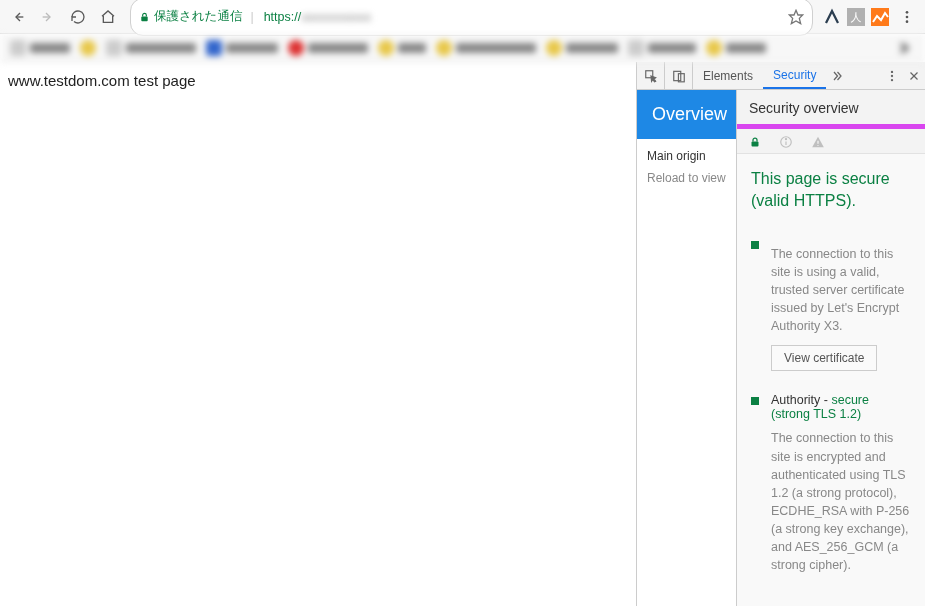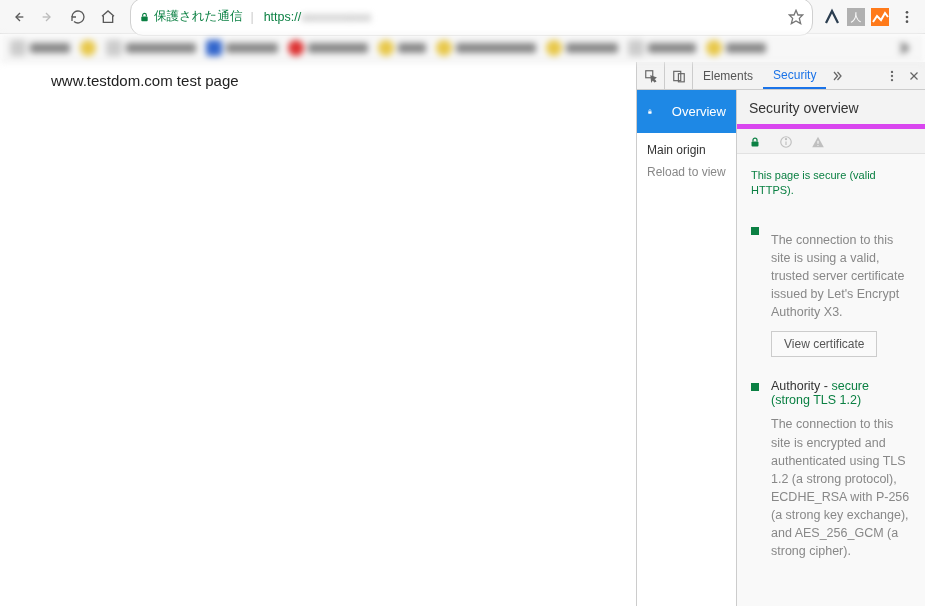--- a/index.html
+++ b/index.html
@@ -19,48 +19,48 @@
   .ext-icons .sq { width: 18px; height: 18px; }
   
   
   .bookmarks { height: 28px; display: flex; align-items: center; gap: 10px; padding: 0 10px; border-bottom: 1px solid #e0e0e0; background: #f7f7f7; filter: blur(3px); }
   .bm { display: flex; align-items: center; gap: 4px; }
   .bm .dot { width: 16px; height: 16px; border-radius: 3px; }
   .bm-text { width: 52px; height: 10px; background: #888; border-radius: 2px; }
   .bm-more { margin-left: auto; filter: none; }
   
   
-  .main { display: flex; height: calc(606px - 34px - 28px); margin-left: 43px; }
+  .main { display: flex; height: calc(606px - 34px - 28px); }
   .page { flex: 1; padding: 10px 8px; font-size: 15px; font-family: Arial, sans-serif; color:#222; }
   .page-content { }
   
   
   .devtools { width: 289px; border-left: 1px solid #ccc; display: flex; flex-direction: column; background: #fff; }
   .dt-tabs { display: flex; align-items: center; height: 28px; border-bottom: 1px solid #ccc; background: #f3f3f3; font-size: 12px; color: #555; }
   .dt-tabs .inspect { width: 28px; display:flex; align-items:center; justify-content:center; border-right:1px solid #ccc; height:100%; }
   .dt-tabs .device { width: 28px; display:flex; align-items:center; justify-content:center; border-right:1px solid #ccc; height:100%; }
   .dt-tab { padding: 0 10px; height: 100%; display:flex; align-items:center; cursor:pointer; }
   .dt-tab.active { color: #1a73e8; border-bottom: 2px solid #1a73e8; }
   .dt-tabs .spacer { flex:1; }
   .dt-tabs .chev, .dt-tabs .more, .dt-tabs .close { width: 22px; display:flex; align-items:center; justify-content:center; height:100%; cursor:pointer; }
   
   .dt-body { display: flex; flex: 1; overflow: hidden; }
   .dt-left { width: 100px; border-right: 1px solid #ccc; display:flex; flex-direction:column; }
-  .overview-hdr { background: #1e88e5; color:#fff; padding: 14px 10px; font-size: 13px; display:flex; align-items:center; gap:19px; }
+  .overview-hdr { background: #1e88e5; color:#fff; padding: 14px 10px; font-size: 18px; display:flex; align-items:center; gap:5px; }
   .origin-head { padding: 10px 10px 4px 10px; font-size: 12px; color:#333; }
   .origin-sub { padding: 4px 10px; font-size: 12px; color:#888; }
   
   .dt-right { flex:1; display:flex; flex-direction:column; background:#f9f9f9; }
   .sec-title { padding: 10px 12px 8px 12px; font-size: 14px; color:#333; background:#f3f3f3; border-bottom:5px solid #d946ef; }
   .status-icons { display:flex; gap: 18px; padding: 6px 12px 4px 12px; background:#f3f3f3; border-bottom:1px solid #e2e2e2; }
   .status-icons .on { color:#0b8043; }
   .status-icons .off { color:#bfbfbf; }
   
   .sec-content { padding: 14px 14px; overflow-y:auto; font-size:12.5px; color:#555; }
-  .secure-line { color:#0b8043; font-size:11px; margin-bottom: 24px; line-height:1.4; }
+  .secure-line { color:#0b8043; font-size:16px; margin-bottom: 24px; line-height:1.4; }
   
   .sec-block { display:flex; gap: 12px; margin-bottom: 22px; }
   .sec-block .marker { width:8px; height:8px; background:#0b8043; margin-top:4px; flex-shrink:0; }
   .sec-block .sb-body { flex:1; }
   .sb-head { color:#333; margin-bottom:2px; }
   .sb-head .good { color:#0b8043; }
   .sb-desc { color:#888; margin-top:8px; line-height:1.45; }
   .view-cert { margin-top:10px; display:inline-block; padding: 5px 12px; border:1px solid #ccc; background:#fafafa; font-size:12px; color:#555; cursor:pointer; }
   
   svg { display:block; }

